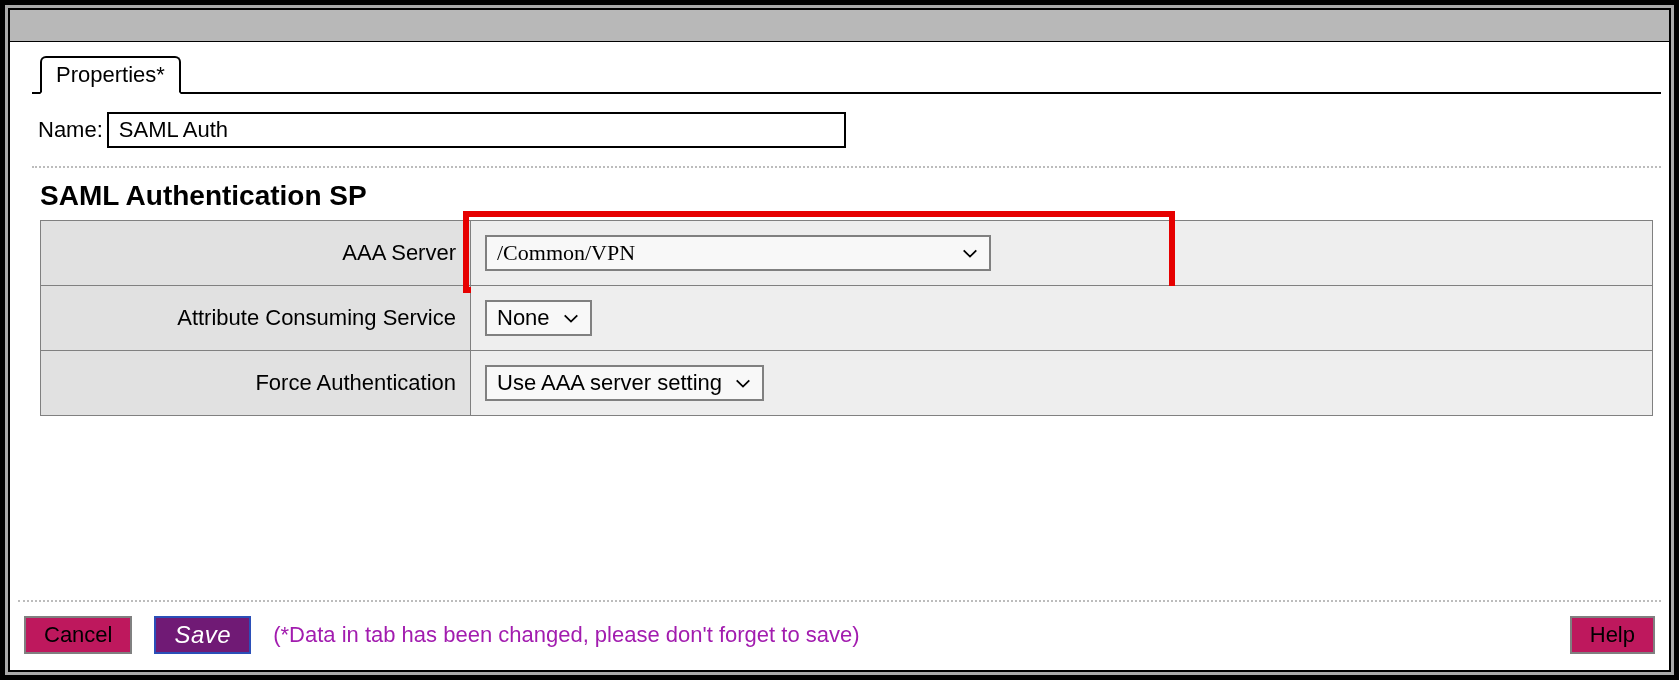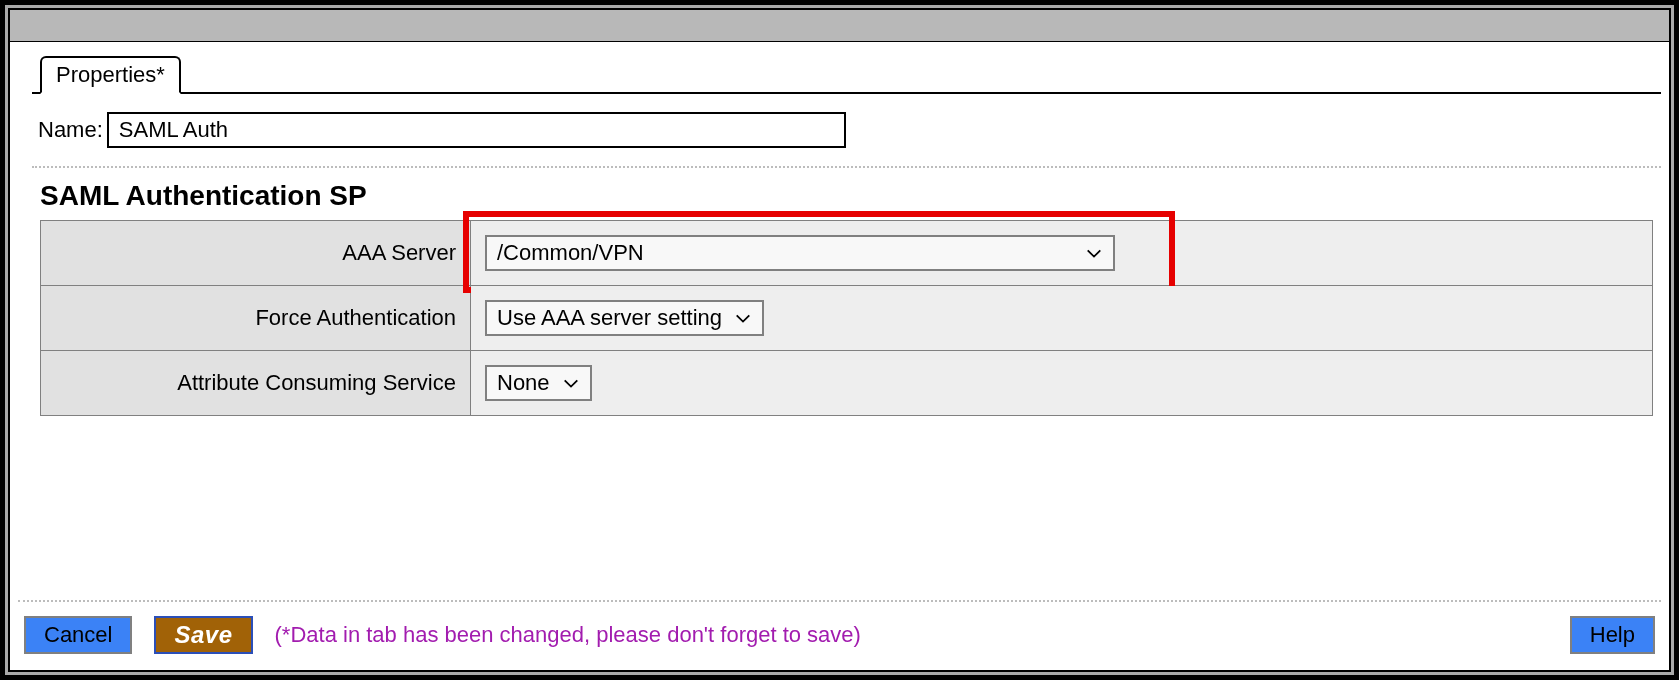--- a/index.html
+++ b/index.html
@@ -120,21 +120,22 @@
       align-items: center;
       justify-content: space-between;
       border: 2px solid #808080;
       background: #f8f8f8;
       padding: 4px 10px;
       font-size: 22px;
       cursor: pointer;
       height: 36px;
     }
     .custom-select.wide {
-      width: 630px;
+      width: 506px;
+      font-family: Liberation Serif, serif;
     }
     .custom-select .chev {
       margin-left: 12px;
     }
     .highlight-box {
       position: absolute;
       border: 6px solid #e60000;
       pointer-events: none;
       left: -8px;
       top: -10px;
@@ -148,30 +149,30 @@
       right: 8px;
       padding: 14px 6px 6px 6px;
       border-top: 2px dotted #bcbcbc;
       display: flex;
       align-items: center;
       gap: 22px;
       font-size: 22px;
     }
     .btn {
       border: 2px solid #808080;
-      background: #3b82f6;
+      background: #be185d;
       padding: 4px 18px;
       font-size: 22px;
       cursor: pointer;
       font-family: inherit;
     }
     .btn.save {
-      background: #a16207;
+      background: #701a75;
       color: #fff;
-      font-weight: bold;
+      font-weight: normal;
       font-style: italic;
       border: 2px solid #2b4fb8;
       font-size: 24px;
       padding: 3px 18px 3px 18px;
       letter-spacing: 0.5px;
     }
     .btn.help {
       position: absolute;
       right: 6px;
     }
@@ -203,20 +204,33 @@
       <div class="section-title">SAML Authentication SP</div>
 
       <table class="form-table">
         <tbody>
             <tr>
           <td class="label-col">AAA Server</td>
           <td class="value-col">
             <div class="highlight-box"></div>
             <div class="custom-select wide">
               <span>/Common/VPN</span>
+              <span class="chev">
+                <svg class="chev-icon" viewBox="0 0 20 14">
+                      <polyline points="3,4 10,11 17,4" fill="none" stroke="#000" stroke-width="2"></polyline>
+                    </svg>
+              </span>
+            </div>
+          </td>
+        </tr>
+        <tr>
+          <td class="label-col">Attribute Consuming Service</td>
+          <td class="value-col">
+            <div class="custom-select">
+              <span>None</span>
               <span class="chev">
                 <svg class="chev-icon" viewBox="0 0 20 14">
                       <polyline points="3,4 10,11 17,4" fill="none" stroke="#000" stroke-width="2"></polyline>
                     </svg>
               </span>
             </div>
           </td>
         </tr>
         <tr>
           <td class="label-col">Force Authentication</td>
@@ -224,33 +238,20 @@
             <div class="custom-select">
               <span>Use AAA server setting</span>
               <span class="chev">
                 <svg class="chev-icon" viewBox="0 0 20 14">
                       <polyline points="3,4 10,11 17,4" fill="none" stroke="#000" stroke-width="2"></polyline>
                     </svg>
               </span>
             </div>
           </td>
         </tr>
-        <tr>
-          <td class="label-col">Attribute Consuming Service</td>
-          <td class="value-col">
-            <div class="custom-select">
-              <span>None</span>
-              <span class="chev">
-                <svg class="chev-icon" viewBox="0 0 20 14">
-                      <polyline points="3,4 10,11 17,4" fill="none" stroke="#000" stroke-width="2"></polyline>
-                    </svg>
-              </span>
-            </div>
-          </td>
-        </tr>
       </tbody>
         </table>
 
     </div>
 
     <div class="bottom-bar">
       <button class="btn">Cancel</button>
       <button class="btn save">Save</button>
       <span class="save-note">(*Data in tab has been changed, please don't forget to save)</span>
       <button class="btn help">Help</button>

